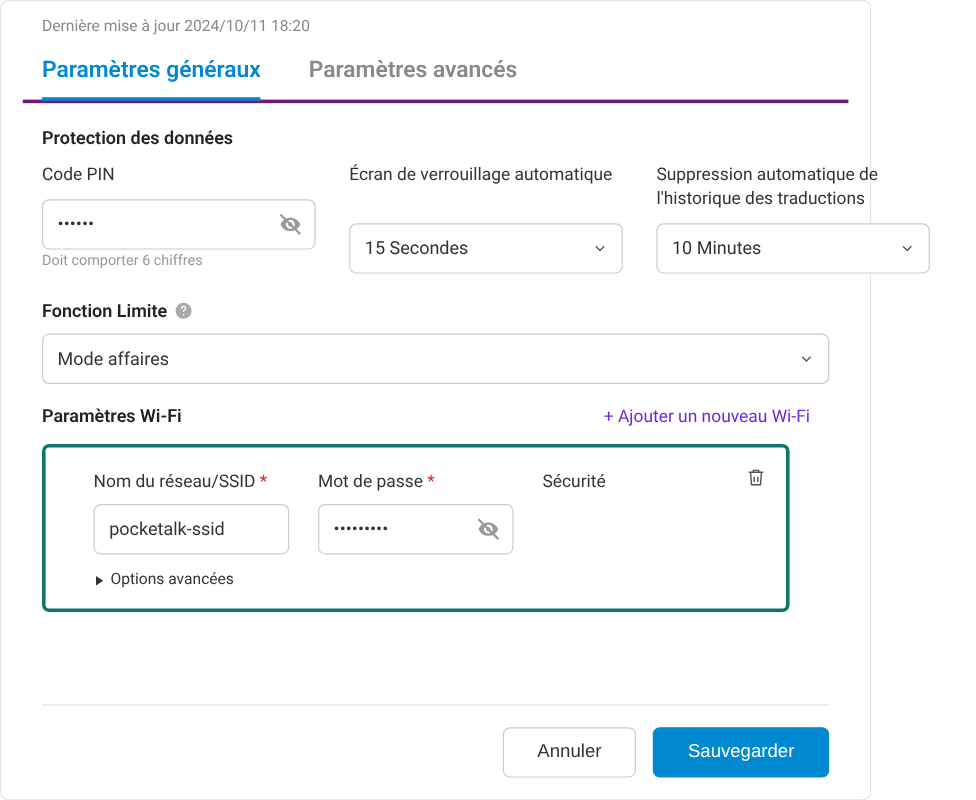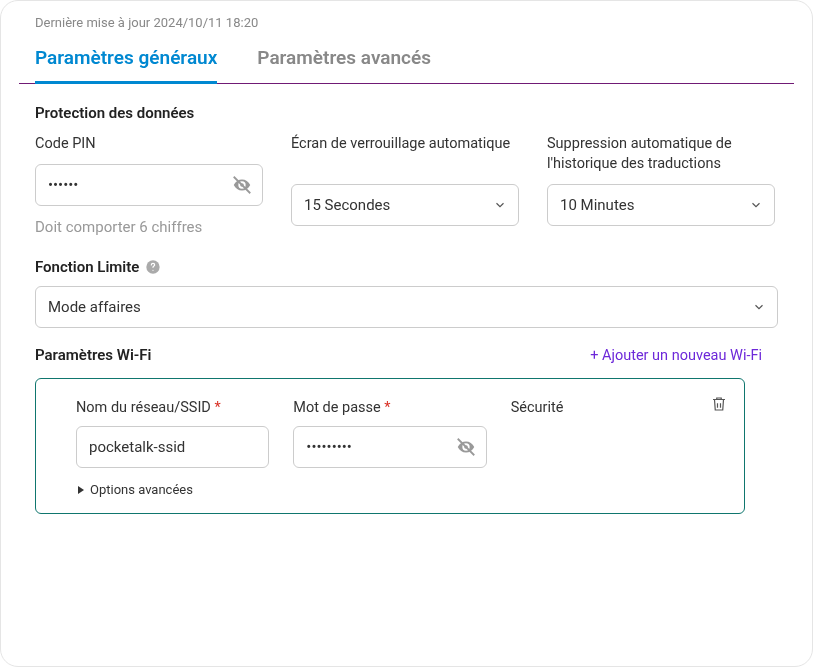--- a/index.html
+++ b/index.html
@@ -5,37 +5,37 @@
     * { box-sizing: border-box; margin: 0; padding: 0; }
     body {
       font-family: -apple-system, BlinkMacSystemFont, "Segoe UI", Roboto, Helvetica, Arial, sans-serif;
       background: #fff;
       color: #333;
       width: 813px;
       height: 667px;
       overflow: hidden;
     }
     .card {
-      width: 813px;
+      width: 726px;
       height: 667px;
       border: 1px solid #e5e5e5;
-      border-radius: 18px;
+      border-radius: 7px;
       padding: 14px 18px 18px 18px;
       position: relative;
       background: #fff;
     }
     .last-updated {
       color: #888;
       font-size: 13px;
       margin-bottom: 8px;
       padding-left: 16px;
     }
     .tabs {
       display: flex;
-      border-bottom: 1px solid #701a75;
+      border-bottom: 3px solid #701a75;
       margin-bottom: 20px;
       padding-left: 16px;
       text-align: center;
     }
     .tab {
       font-size: 19px;
       font-weight: 600;
       padding: 8px 0 12px 0;
       margin-right: 40px;
       cursor: pointer;
@@ -115,23 +115,23 @@
     .eye-icon {
       position: absolute;
       right: 10px;
       top: 50%;
       transform: translateY(-50%);
       width: 22px; height: 22px;
       fill: #999;
       cursor: pointer;
     }
     .helper {
-      font-size: 15px;
+      font-size: 12px;
       color: #999;
-      margin-top: 12px;
+      margin-top: 2px;
     }
     .limit-section { margin-bottom: 18px; }
     .limit-label-row {
       display: flex;
       align-items: center;
       gap: 6px;
       margin-bottom: 10px;
     }
     .limit-label-row .section-title { margin-bottom: 0; }
     .help-circle {
@@ -145,21 +145,21 @@
       align-items: center;
       margin-bottom: 14px;
       padding-right: 16px;
     }
     .wifi-add {
       color: #6d28d9;
       font-size: 14.5px;
       cursor: pointer;
     }
     .wifi-box {
-      border: 1px solid #0f766e;
+      border: 3px solid #0f766e;
       border-radius: 6px;
       padding: 20px 40px 16px 40px;
       margin-right: 33px;
       position: relative;
     }
     .wifi-row {
       display: flex;
       gap: 24px;
       margin-bottom: 14px;
     }
@@ -319,14 +319,18 @@
       <div class="adv-toggle">
         <svg viewBox="0 0 10 10">
             <path d="M2 1l6 4-6 4z"></path>
           </svg>
         <span>Options avancées</span>
       </div>
     </div>
 
   </div>
 
+  <div class="footer">
+    <button class="btn">Annuler</button>
+    <button class="btn primary">Sauvegarder</button>
+  </div>
 
 </div>
 
 </body></html>

